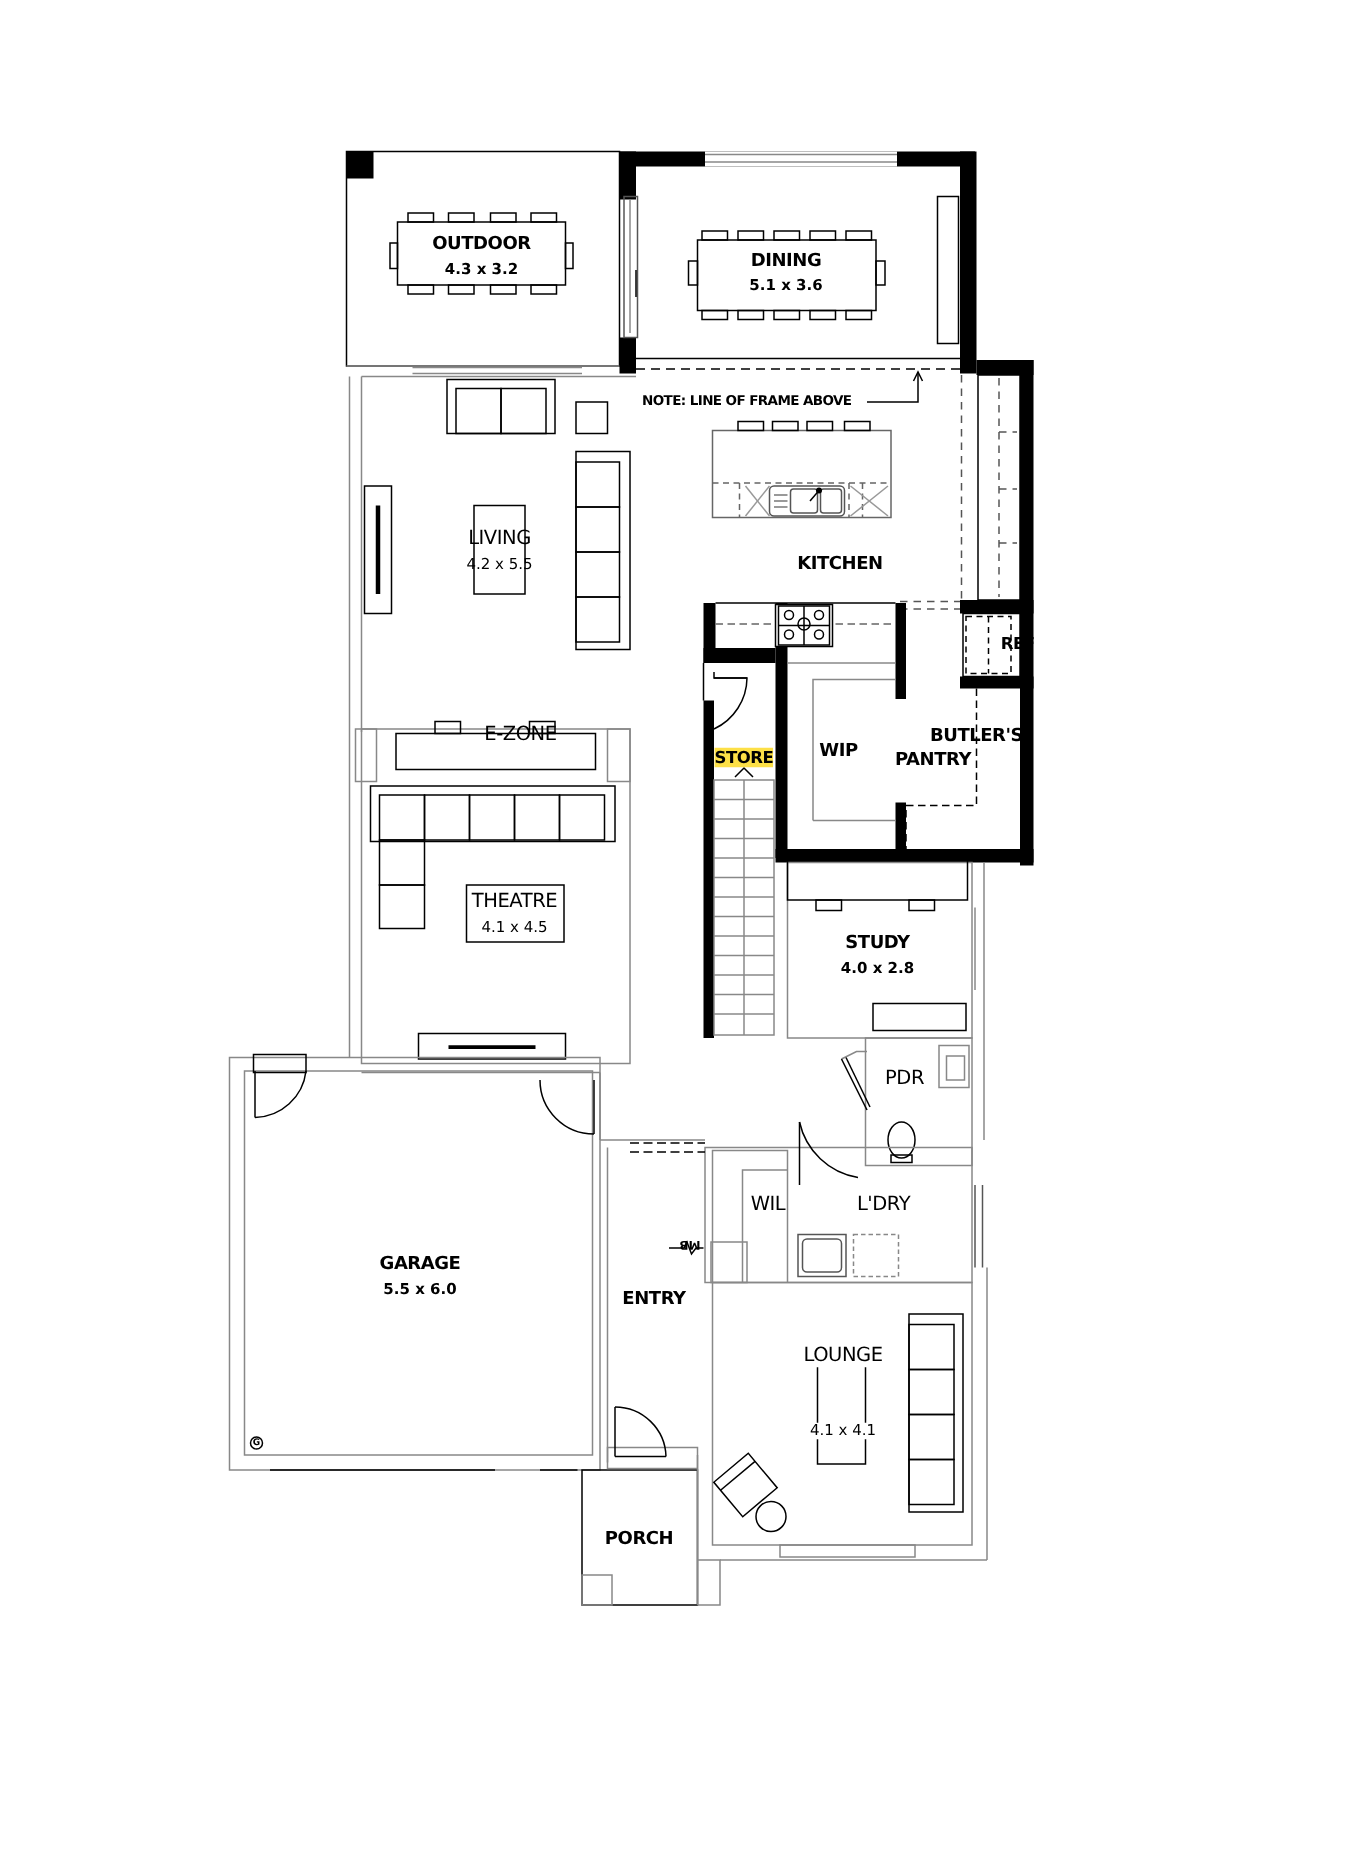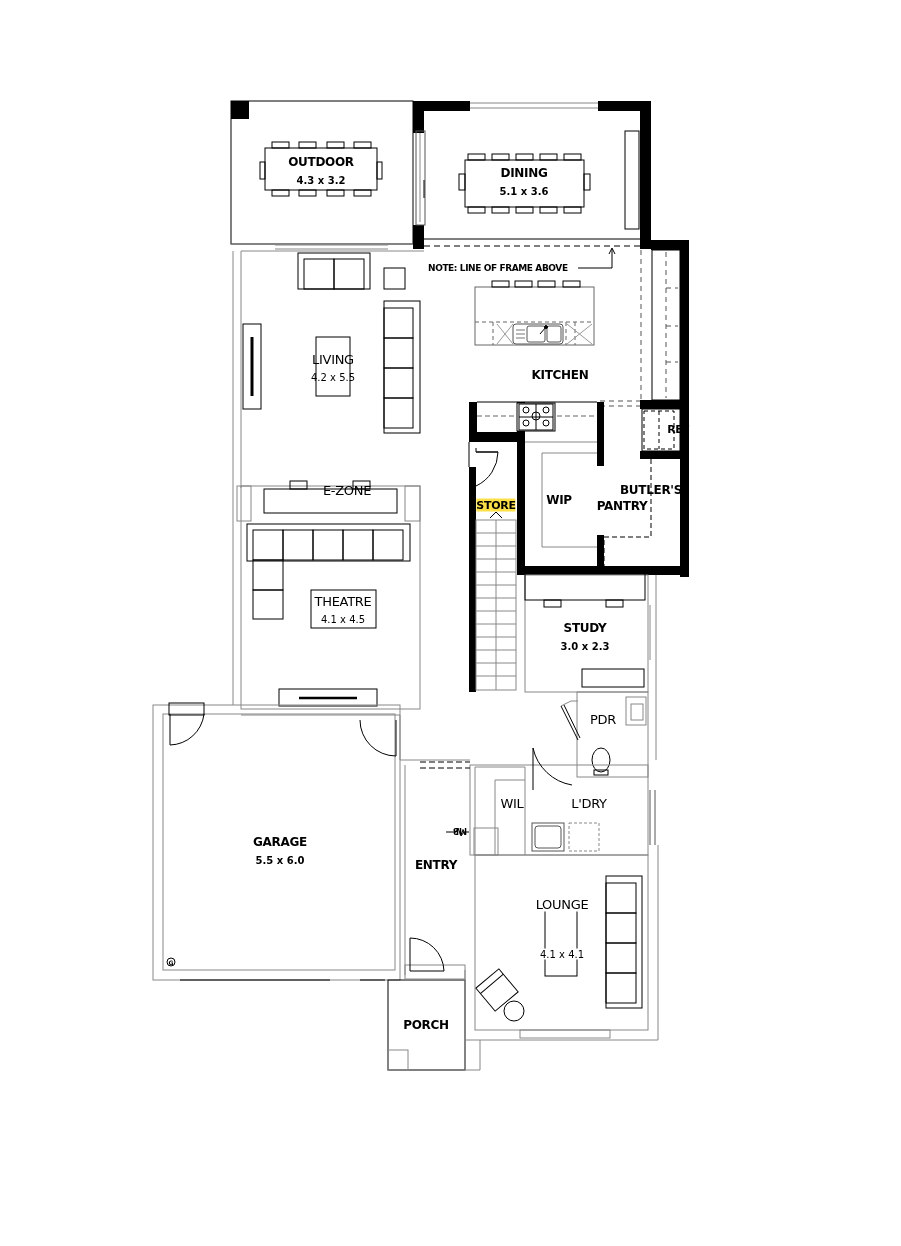--- a/index.html
+++ b/index.html
@@ -338,21 +338,21 @@
 <div class="lbl bold" style="left:622px; top:506px;">PANTRY</div>
 
 <div class="lbl bold" style="left:496px; top:505px; font-size:11px; background:#fde047;">STORE</div>
 
 <div class="lbl thin" style="left:331px; top:490px;margin-left:16px;">E-ZONE</div>
 
 <div class="lbl thin" style="left:343px; top:601px;">THEATRE</div>
 <div class="dim" style="left:343px; top:619px;">4.1 x 4.5</div>
 
 <div class="lbl bold" style="left:585px; top:628px;">STUDY</div>
-<div class="dim bold" style="left:585px; top:646px;">3.0 x 2.3</div>
+<div class="dim bold" style="left:585px; top:646px;">4.0 x 2.8</div>
 
 <div class="lbl thin" style="left:603px; top:719px;">PDR</div>
 
 <div class="lbl thin" style="left:512px; top:803px;">WIL</div>
 <div class="lbl thin" style="left:589px; top:803px;">L'DRY</div>
 
 <div class="dim bold" style="left:460px; top:830px; font-size:8px; transform:translate(-50%,-50%) rotate(180deg);">MB</div>
 
 <div class="lbl bold" style="left:280px; top:842px;">GARAGE</div>
 <div class="dim bold" style="left:280px; top:860px;">5.5 x 6.0</div>

